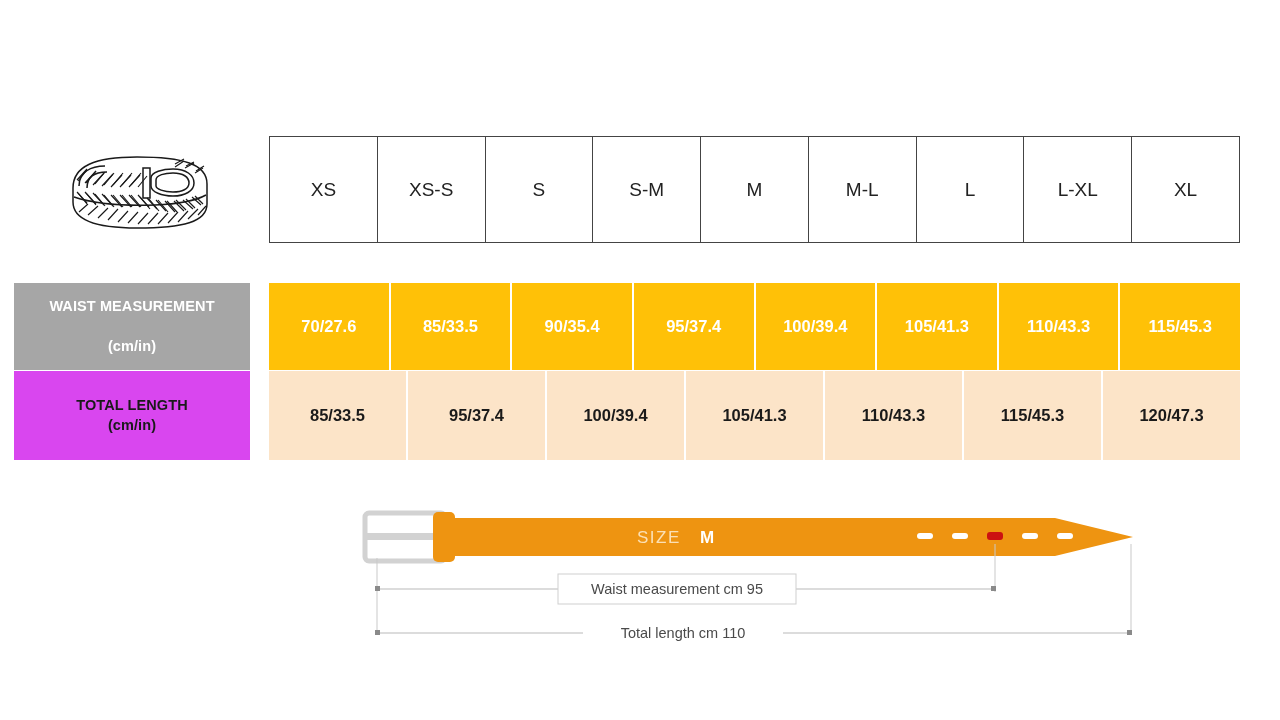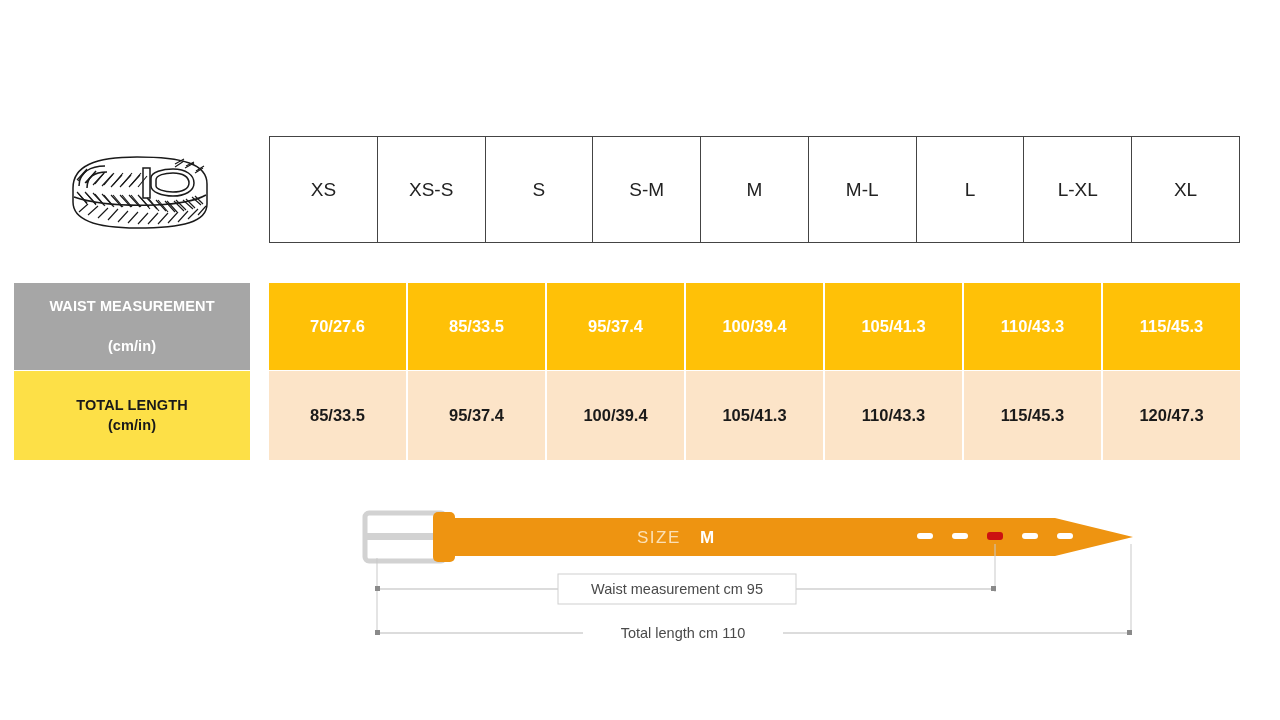--- a/index.html
+++ b/index.html
@@ -62,21 +62,21 @@
     flex-direction: column;
     align-items: center;
     justify-content: center;
     text-align: center;
     line-height: 1.35;
     font-size: 14.5px;
     font-weight: 700;
     letter-spacing: .1px;
   }
   #waist-row  .row-label { background: #a6a6a6; color: #ffffff; gap: 20px; }
-  #length-row .row-label { background: #fde047; color: #1a1a1a; }
+  #length-row .row-label { background: #d946ef; color: #1a1a1a; }
   .row-label .unit { font-weight: 700; text-align: right; }
 
   .row-gap { flex: 0 0 19px; }
 
   .row-cells {
     flex: 1 1 auto;
     display: flex;
   }
   .row-cells .cell {
     flex: 1 1 0;
@@ -184,20 +184,21 @@
 
 <div class="row-block" id="waist-row">
   <div class="row-label">
     <span>WAIST MEASUREMENT</span>
     <span class="unit">(cm/in)</span>
   </div>
   <div class="row-gap"></div>
   <div class="row-cells">
     <div class="cell">70/27.6</div>
     <div class="cell">85/33.5</div>
+    <div class="cell">90/35.4</div>
     <div class="cell">95/37.4</div>
     <div class="cell">100/39.4</div>
     <div class="cell">105/41.3</div>
     <div class="cell">110/43.3</div>
     <div class="cell">115/45.3</div>
   </div>
 </div>
 
 <div class="row-block" id="length-row">
   <div class="row-label">

